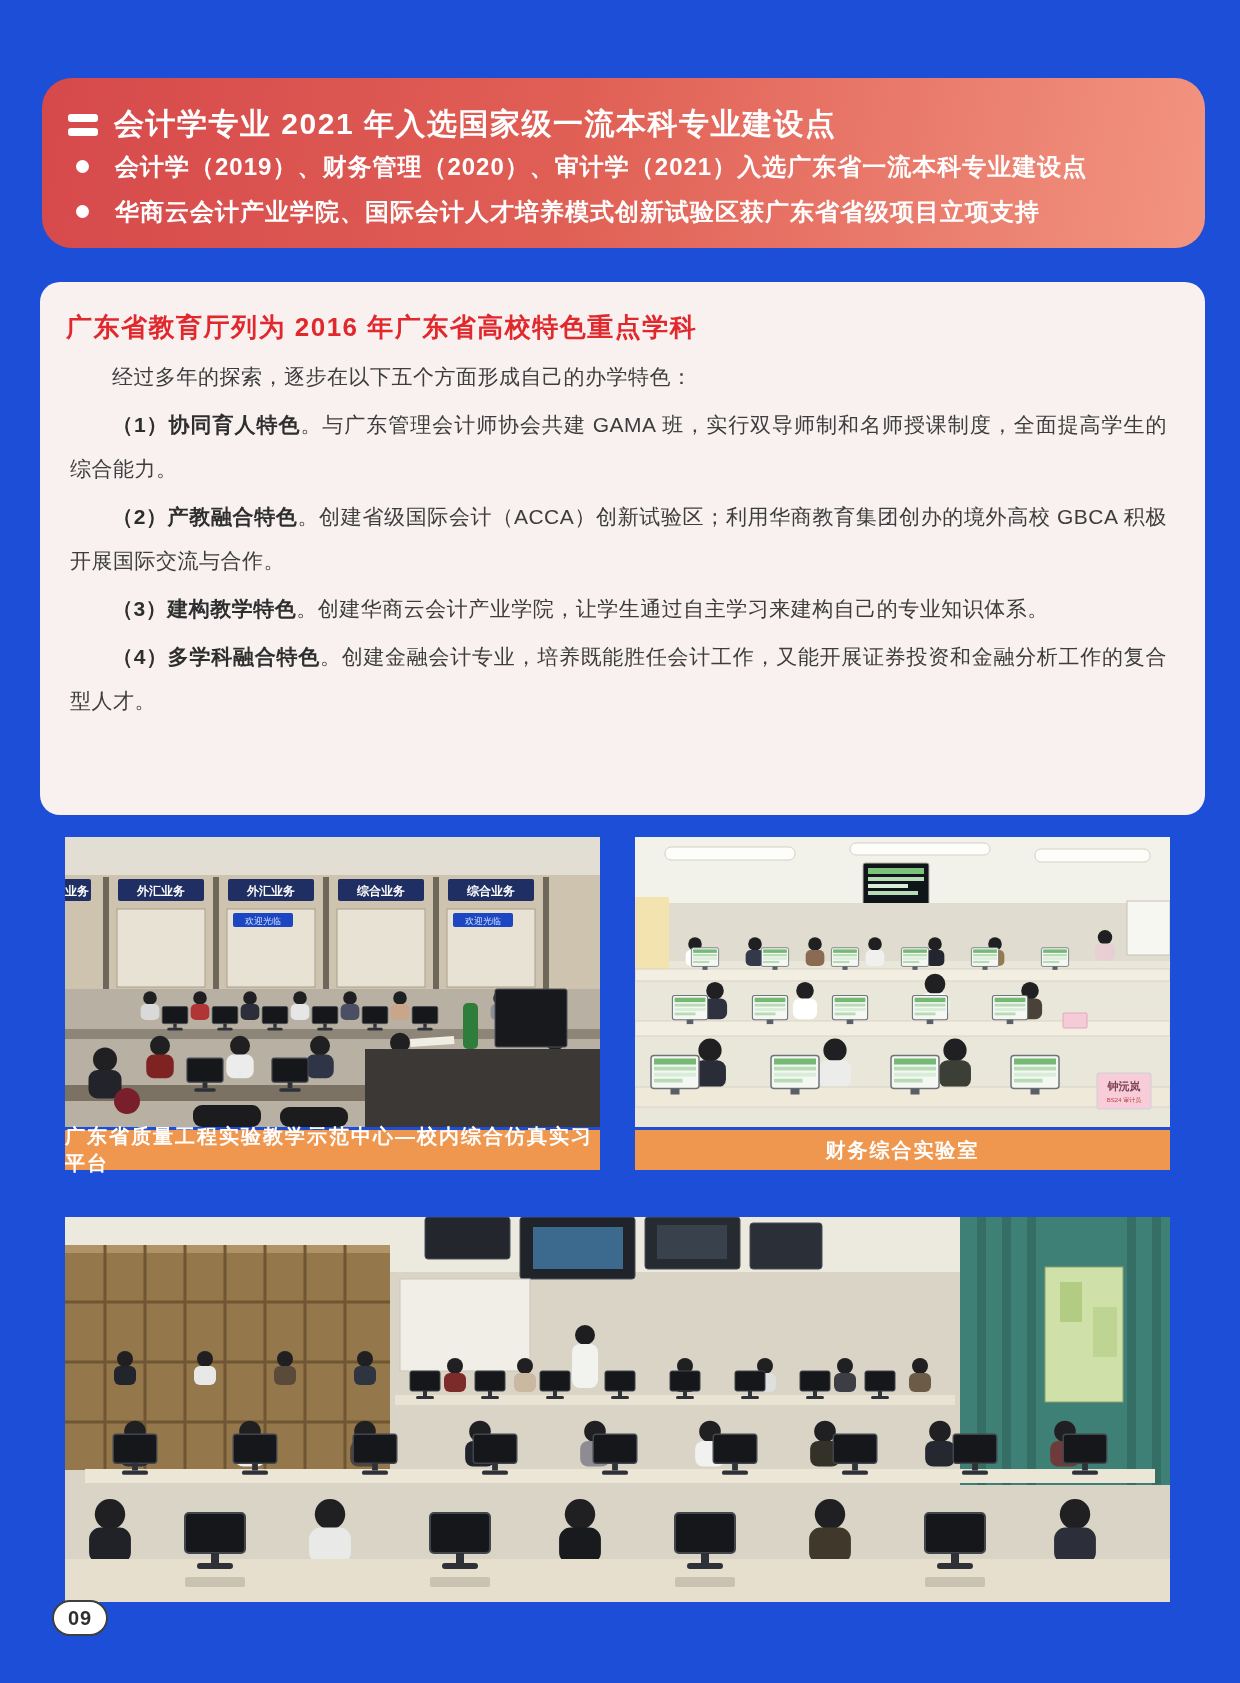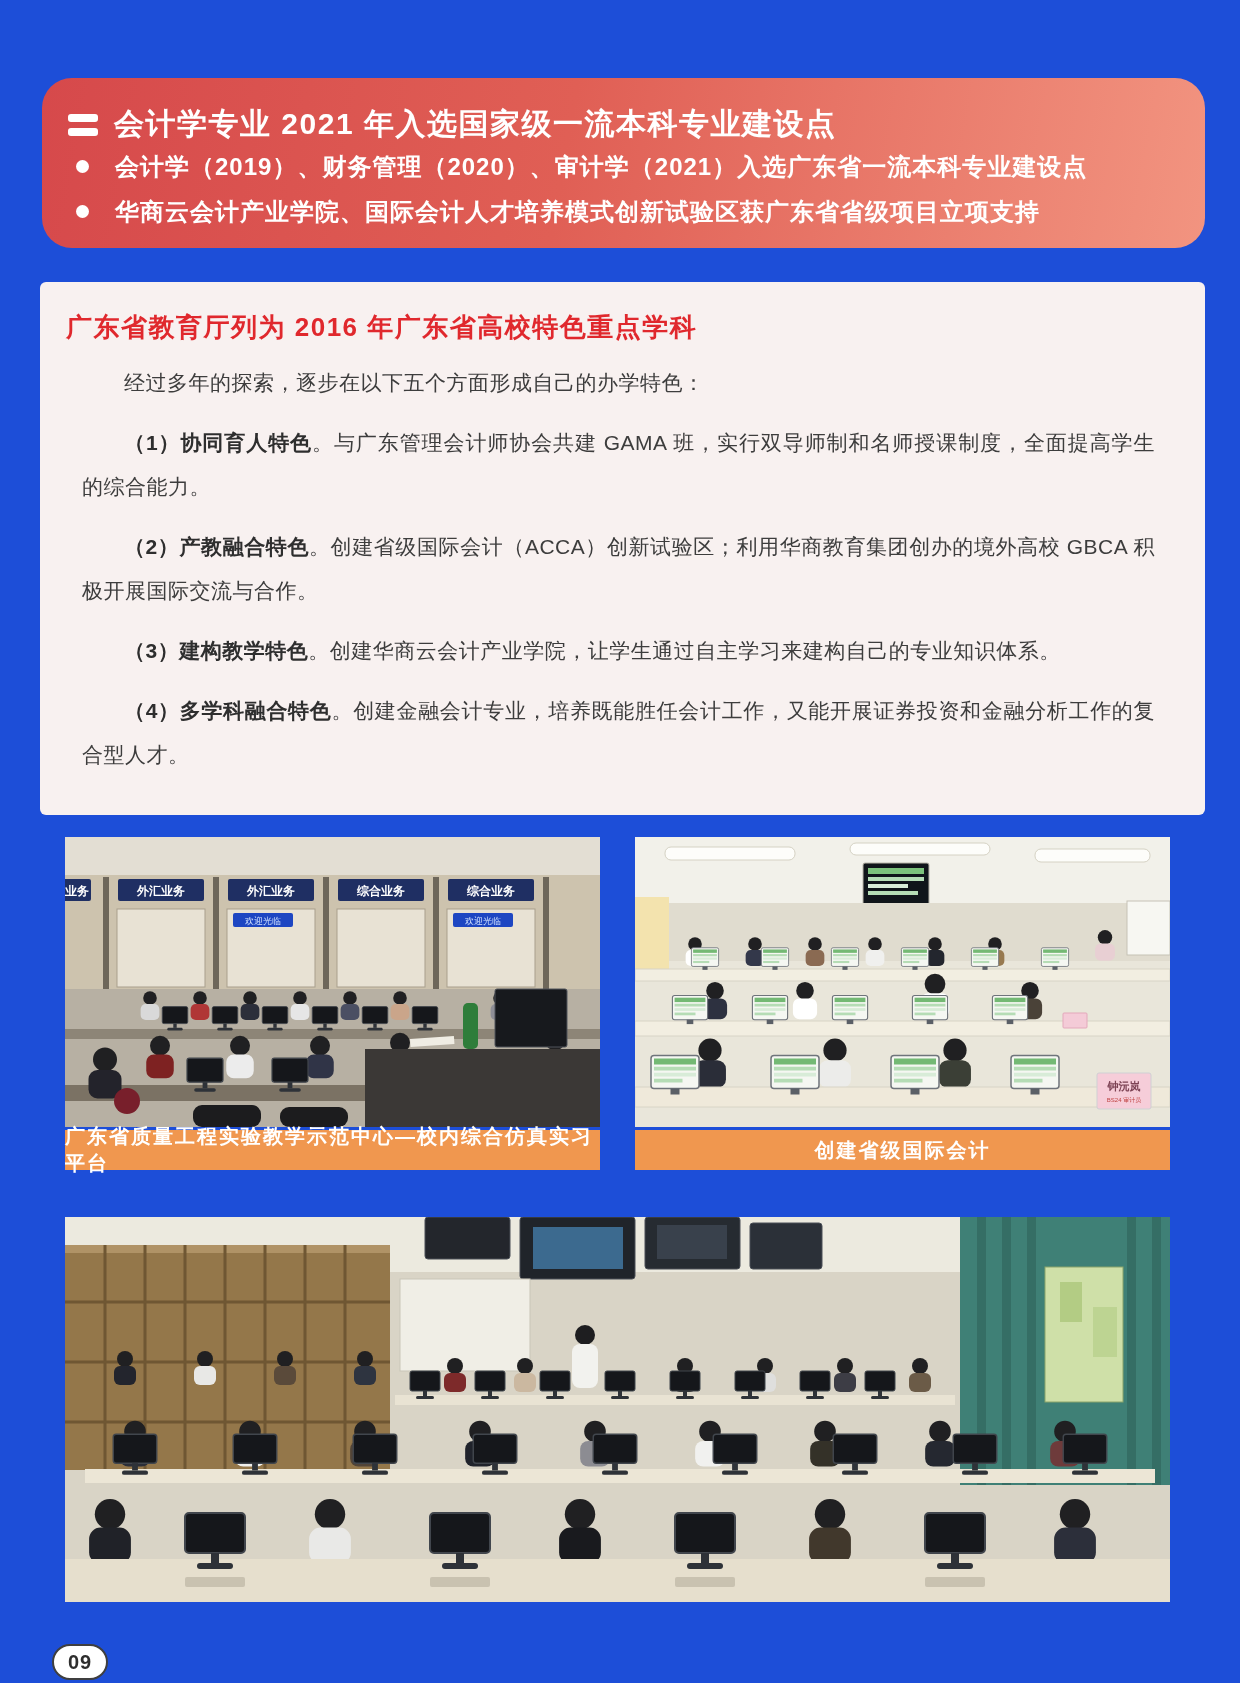--- a/index.html
+++ b/index.html
@@ -17,41 +17,41 @@
   .banner-title-row{position:absolute;left:26px;top:26px;display:flex;align-items:center;gap:16px;}
   .dbl-bars{display:flex;flex-direction:column;gap:6px;}
   .dbl-bars span{display:block;width:30px;height:8px;background:#fff;border-radius:3px;}
   .banner-title{font-size:30px;font-weight:700;letter-spacing:1.5px;white-space:nowrap;}
   .banner-bullets{position:absolute;left:34px;top:66px;list-style:none;margin:0;padding:0;}
   .banner-bullets li{display:flex;align-items:center;gap:26px;height:45px;font-size:24px;font-weight:700;letter-spacing:1px;white-space:nowrap;}
   .bullet-dot{flex:0 0 13px;width:13px;height:13px;border-radius:50%;background:#fff;}
   
   .panel{
     position:absolute;left:40px;top:282px;width:1165px;height:533px;
-    background:#f8f1f0;border-radius:6px;box-sizing:border-box;
+    background:#f8f1f0;border-radius:20px;box-sizing:border-box;
     padding:14px 34px 0 26px;
   }
   .panel-heading{margin:14px 0 10px 0;font-size:26px;font-weight:700;color:#e0282d;letter-spacing:1.5px;}
-  .panel p{margin:16px;font-size:21px;line-height:44px;color:#3d3d3d;text-align:justify;text-indent:2em;letter-spacing:0.5px;}
+  .panel p{margin:4px;font-size:21px;line-height:44px;color:#3d3d3d;text-align:justify;text-indent:2em;letter-spacing:0.5px;}
   .panel p b{color:#2e2e2e;}
   
   .photo-block{position:absolute;margin-top:12px;}
   .photo-block svg.photo{display:block;width:100%;height:auto;background:#cfc8ba;}
   .caption{
     margin-top:3px;height:40px;background:#f0974f;color:#ffffff;
     display:flex;align-items:center;justify-content:center;
     font-size:20px;font-weight:700;letter-spacing:2px;
   }
   .caption.big{height:44px;}
   .block-1{left:65px;top:825px;width:535px;}
   .block-2{left:635px;top:825px;width:535px;}
   .block-3{left:65px;top:1205px;width:1105px;}
   
   .page-badge{
-    position:absolute;left:52px;top:1644px;width:56px;height:36px;box-sizing:border-box;
+    position:absolute;left:52px;top:1600px;width:56px;height:36px;box-sizing:border-box;
     border:2px solid #3f3f3f;border-radius:18px;
     display:flex;align-items:center;justify-content:center;
     font-size:20px;font-weight:700;color:#2e2e2e;letter-spacing:1px;background:#fff;
   }
   svg text{font-family:"Liberation Sans","DejaVu Sans",sans-serif;}
 </style>
 </head>
 <body>
 
 <div class="page">
@@ -254,21 +254,21 @@
         <use href="#monitor-sheet" transform="translate(160,256) scale(1.5)"></use>
         <use href="#monitor-sheet" transform="translate(280,256) scale(1.5)"></use>
         <use href="#monitor-sheet" transform="translate(400,256) scale(1.5)"></use>
       </g>
       <g>
         <rect x="462" y="236" width="54" height="36" rx="2" fill="#f6cdd9" stroke="#cfd0d4"></rect>
         <text x="489" y="253" font-size="11" font-weight="bold" fill="#7d4355" text-anchor="middle">钟沅岚</text>
         <text x="489" y="265" font-size="6" fill="#c04545" text-anchor="middle">BS24 审计员</text>
       </g>
     </svg>
-    <div class="caption">创建省级国际会计</div>
+    <div class="caption">财务综合实验室</div>
   </div>
 
   <div class="photo-block block-3">
     <svg class="photo" viewBox="0 0 1105 385" role="img">
       <rect width="1105" height="385" fill="#d9d4c6"></rect>
       <rect width="1105" height="55" fill="#eceadf"></rect>
       <g>
         <rect x="360" y="0" width="85" height="42" rx="3" fill="#23262c" stroke="#4a4f57"></rect>
         <rect x="455" y="0" width="115" height="62" rx="3" fill="#20242a" stroke="#4a4f57"></rect>
         <rect x="580" y="0" width="95" height="52" rx="3" fill="#262b31" stroke="#4a4f57"></rect>

